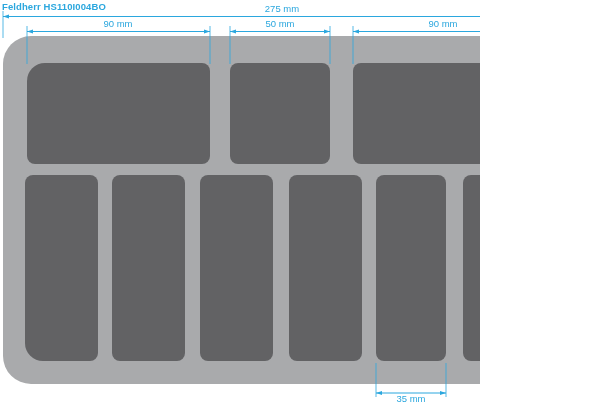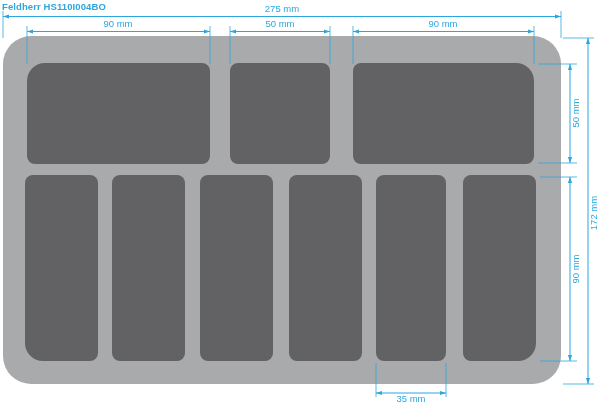--- a/index.html
+++ b/index.html
@@ -1,18 +1,18 @@
 <!DOCTYPE html>
 <html><head>
 <meta charset="utf-8">
 <style>
   html,body{margin:0;padding:0;background:#fff;}
   #canvas{
     position:relative;
-    width:600px;height:403px;
+    width:480px;height:403px;
     background:var(--bg-color,#fff);
     font-family:"Liberation Sans",sans-serif;
     overflow:hidden;
     text-decoration:underline;
   }
   #product-title{
     position:absolute;left:2px;top:1px;
     font-size:9.5px;font-weight:bold;
     color:var(--dim-color,#2ba7de);
     letter-spacing:0.1px;

